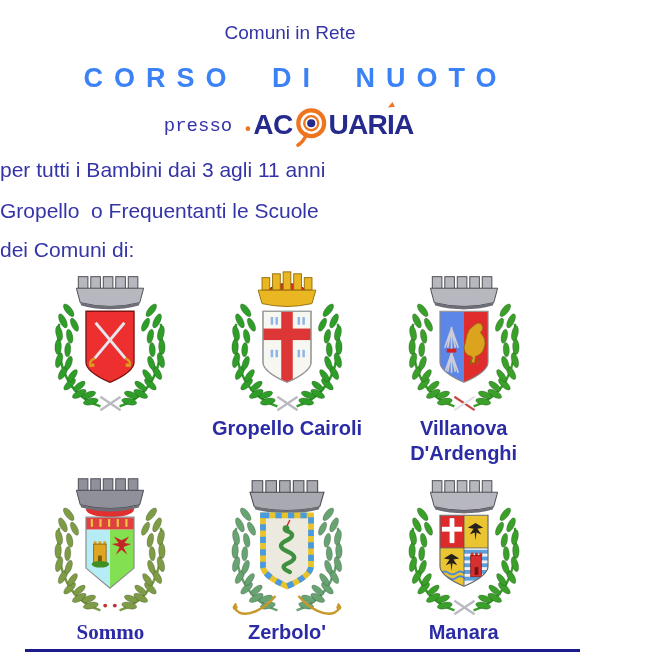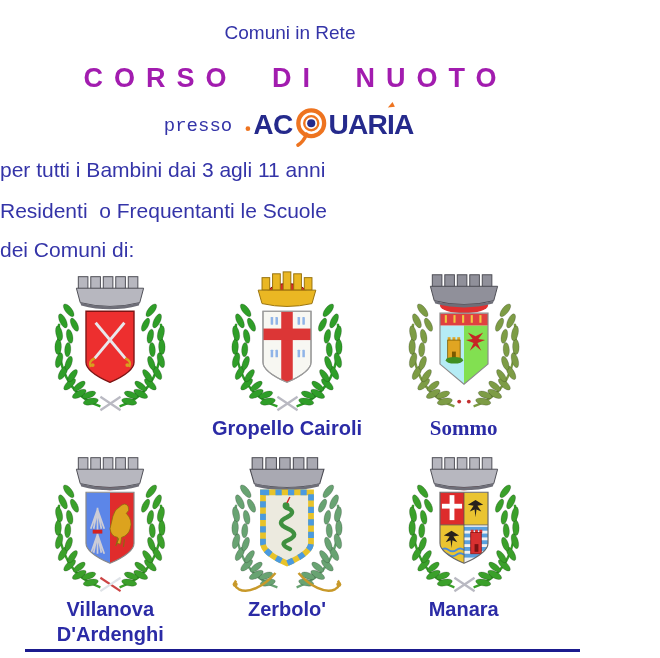--- a/index.html
+++ b/index.html
@@ -3,21 +3,21 @@
 <meta charset="utf-8">
 <style>
   html,body{margin:0;padding:0;background:#ffffff;}
   .page{
     position:relative;width:580px;height:658px;box-sizing:border-box;
     padding-top:20px;background:#ffffff;overflow:hidden;
     font-family:"Liberation Sans", sans-serif;
   }
   .net{font-size:19px;color:#3434a8;text-align:center;margin:2px 0 0;}
   .title{
-    font-size:27px;font-weight:bold;color:#a21caf;text-align:center;
+    font-size:27px;font-weight:bold;color:#3b82f6;text-align:center;
     letter-spacing:11px;word-spacing:16px;margin:18px 0 0;padding-left:11px;height:32px;line-height:32px;
   }
   .presso-row{display:flex;align-items:center;justify-content:center;gap:12px;height:56px;margin-top:0;}
   .presso{font-size:19px;color:#3434a8;margin-top:8px;font-family:Liberation Mono, monospace;}
   .logo-svg{width:172px;height:50px;margin-top:4px;}
   .logo-txt{font-family:"Liberation Sans", sans-serif;font-weight:bold;font-size:36px;fill:#252a8c;letter-spacing:-1px;}
   .intro-line{font-size:21px;color:#3434a8;text-align:left;white-space:pre-wrap;line-height:27px;}
   .l1{margin-top:6px;} .l2{margin-top:14px;} .l3{margin-top:12px;}
   .grid{
     display:grid;grid-template-columns:1fr 1fr 1fr;row-gap:8px;
@@ -109,21 +109,21 @@
         <circle cx="86" cy="29" r="9" fill="none" stroke="#ee7420" stroke-width="3"></circle>
         <circle cx="86" cy="29" r="5.2" fill="#252a8c"></circle>
         <path d="M80,43 Q76,53 69,57" fill="none" stroke="#ee7420" stroke-width="4.5" stroke-linecap="round"></path>
       </g>
       <text class="logo-txt" x="108" y="43">UARIA</text>
       <path d="M184,9 l6,-7 l3,6 z" fill="#ee7420"></path>
     </svg>
   </div>
 
   <div class="intro-line l1">per tutti i Bambini dai 3 agli 11 anni</div>
-  <div class="intro-line l2">Residenti  o Frequentanti le Scuole</div>
+  <div class="intro-line l2">Gropello  o Frequentanti le Scuole</div>
   <div class="intro-line l3">dei Comuni di:</div>
 
   <div class="grid">
 
     <div class="cell">
       <svg class="crest" viewBox="0 0 140 152">
         <g style="color:#2f9e28">
           <use href="#branch"></use>
             <use href="#branch" transform="translate(140,0) scale(-1,1)"></use>
         </g>
@@ -176,20 +176,51 @@
             <rect x="86" y="84" width="2.6" height="8" rx="0.5"></rect>
         </g>
         <path d="M45,44 H95 V97 Q95,107 70,118 Q45,107 45,97 Z" fill="none" stroke="#9a9a9a" stroke-width="1.2"></path>
       </svg>
       <div class="label">Gropello Cairoli</div>
       <div class="label"></div>
     </div>
 
     <div class="cell">
       <svg class="crest" viewBox="0 0 140 152">
+        <g style="color:#3aa02a">
+          <use href="#branch"></use>
+            <use href="#branch" transform="translate(140,0) scale(-1,1)"></use>
+        </g>
+        <g>
+          <path d="M60,133 L81,147" stroke="#cc4444" stroke-width="2.2"></path>
+          <path d="M81,133 L60,147" stroke="#dfe3e8" stroke-width="2.2"></path>
+        </g>
+        <ellipse cx="70" cy="33" rx="19" ry="9" fill="#e03030"></ellipse>
+        <g style="color:#b7b7bf">
+            <use href="#crown-sil" transform="translate(30,2)"></use>
+          </g>
+        <g clip-path="url(#clip-vil)">
+          <rect x="45" y="44" width="25" height="76" fill="#5c86e8"></rect>
+          <rect x="70" y="44" width="25" height="76" fill="#e02c2c"></rect>
+          <g stroke="#ccccd6" stroke-width="1.8" fill="none">
+            <path d="M57,62 L50,82 M57,60 L57,83 M57,62 L64,82 M57,61 L53,82 M57,61 L61,82"></path>
+            <path d="M57,88 L50,108 M57,87 L57,108 M57,88 L64,108 M57,87 L53,107 M57,87 L61,107"></path>
+          </g>
+          <rect x="52" y="83" width="10" height="4" fill="#d42222"></rect>
+          <path d="M79,60 q7,-7 10,-1 q2,4 -2,7 q7,7 4,16 q-2,7 -9,9 l-1,7 l-4,-1 l1,-6 q-7,-1 -8,-9 l3,-13 q2,-7 6,-9 z" fill="#dca31e" stroke="#8a6a10" stroke-width="0.8"></path>
+          <path d="M79,92 l-3,8 M85,93 l-1,8" stroke="#8a6a10" stroke-width="1.2" fill="none"></path>
+        </g>
+        <path d="M45,44 H95 V97 Q95,107 70,118 Q45,107 45,97 Z" fill="none" stroke="#888888" stroke-width="1.2"></path>
+      </svg>
+      <div class="label">Villanova</div>
+      <div class="label">D'Ardenghi</div>
+    </div>
+
+    <div class="cell">
+      <svg class="crest" viewBox="0 0 140 152">
         <g style="color:#7d9c45">
           <use href="#branch"></use>
             <use href="#branch" transform="translate(140,0) scale(-1,1)"></use>
         </g>
         <g>
           <circle cx="65" cy="138" r="2" fill="#c23030"></circle>
             <circle cx="75" cy="138" r="2" fill="#c23030"></circle>
         </g>
         <ellipse cx="70" cy="38" rx="25" ry="8" fill="#e03030"></ellipse>
         <g style="color:#90909a">
@@ -213,51 +244,20 @@
             <rect x="53" y="74" width="13" height="20" fill="#e0a522" stroke="#7a5a00" stroke-width="0.8"></rect>
             <rect x="57.5" y="86" width="4" height="8" fill="#7a5a00"></rect>
             <ellipse cx="60" cy="95" rx="9" ry="3.5" fill="#3f8f22"></ellipse>
           </g>
           <path d="M82,70 l-8,-4 l5,7 l-7,1 l8,3 l-4,8 l6,-5 l6,5 l-4,-8 l8,-3 l-7,-1 l5,-7 l-8,4 z" fill="#c62525"></path>
         </g>
         <path d="M45,46 H95 V99 L70,120 L45,99 Z" fill="none" stroke="#8a8a8a" stroke-width="1.2"></path>
       </svg>
       <div class="label serif">Sommo</div>
       <div class="label serif"></div>
-    </div>
-
-    <div class="cell">
-      <svg class="crest" viewBox="0 0 140 152">
-        <g style="color:#3aa02a">
-          <use href="#branch"></use>
-            <use href="#branch" transform="translate(140,0) scale(-1,1)"></use>
-        </g>
-        <g>
-          <path d="M60,133 L81,147" stroke="#cc4444" stroke-width="2.2"></path>
-          <path d="M81,133 L60,147" stroke="#dfe3e8" stroke-width="2.2"></path>
-        </g>
-        <ellipse cx="70" cy="33" rx="19" ry="9" fill="#e03030"></ellipse>
-        <g style="color:#b7b7bf">
-            <use href="#crown-sil" transform="translate(30,2)"></use>
-          </g>
-        <g clip-path="url(#clip-vil)">
-          <rect x="45" y="44" width="25" height="76" fill="#5c86e8"></rect>
-          <rect x="70" y="44" width="25" height="76" fill="#e02c2c"></rect>
-          <g stroke="#ccccd6" stroke-width="1.8" fill="none">
-            <path d="M57,62 L50,82 M57,60 L57,83 M57,62 L64,82 M57,61 L53,82 M57,61 L61,82"></path>
-            <path d="M57,88 L50,108 M57,87 L57,108 M57,88 L64,108 M57,87 L53,107 M57,87 L61,107"></path>
-          </g>
-          <rect x="52" y="83" width="10" height="4" fill="#d42222"></rect>
-          <path d="M79,60 q7,-7 10,-1 q2,4 -2,7 q7,7 4,16 q-2,7 -9,9 l-1,7 l-4,-1 l1,-6 q-7,-1 -8,-9 l3,-13 q2,-7 6,-9 z" fill="#dca31e" stroke="#8a6a10" stroke-width="0.8"></path>
-          <path d="M79,92 l-3,8 M85,93 l-1,8" stroke="#8a6a10" stroke-width="1.2" fill="none"></path>
-        </g>
-        <path d="M45,44 H95 V97 Q95,107 70,118 Q45,107 45,97 Z" fill="none" stroke="#888888" stroke-width="1.2"></path>
-      </svg>
-      <div class="label">Villanova</div>
-      <div class="label">D'Ardenghi</div>
     </div>
 
     <div class="cell">
       <svg class="crest" viewBox="0 0 140 152">
         <g style="color:#68a372">
           <use href="#branch"></use>
             <use href="#branch" transform="translate(140,0) scale(-1,1)"></use>
         </g>
         <g stroke="#c8992a" stroke-width="2.6" fill="none">
           <path d="M58,128 C46,142 30,150 20,145 q-7,-4 -3,-9"></path>

